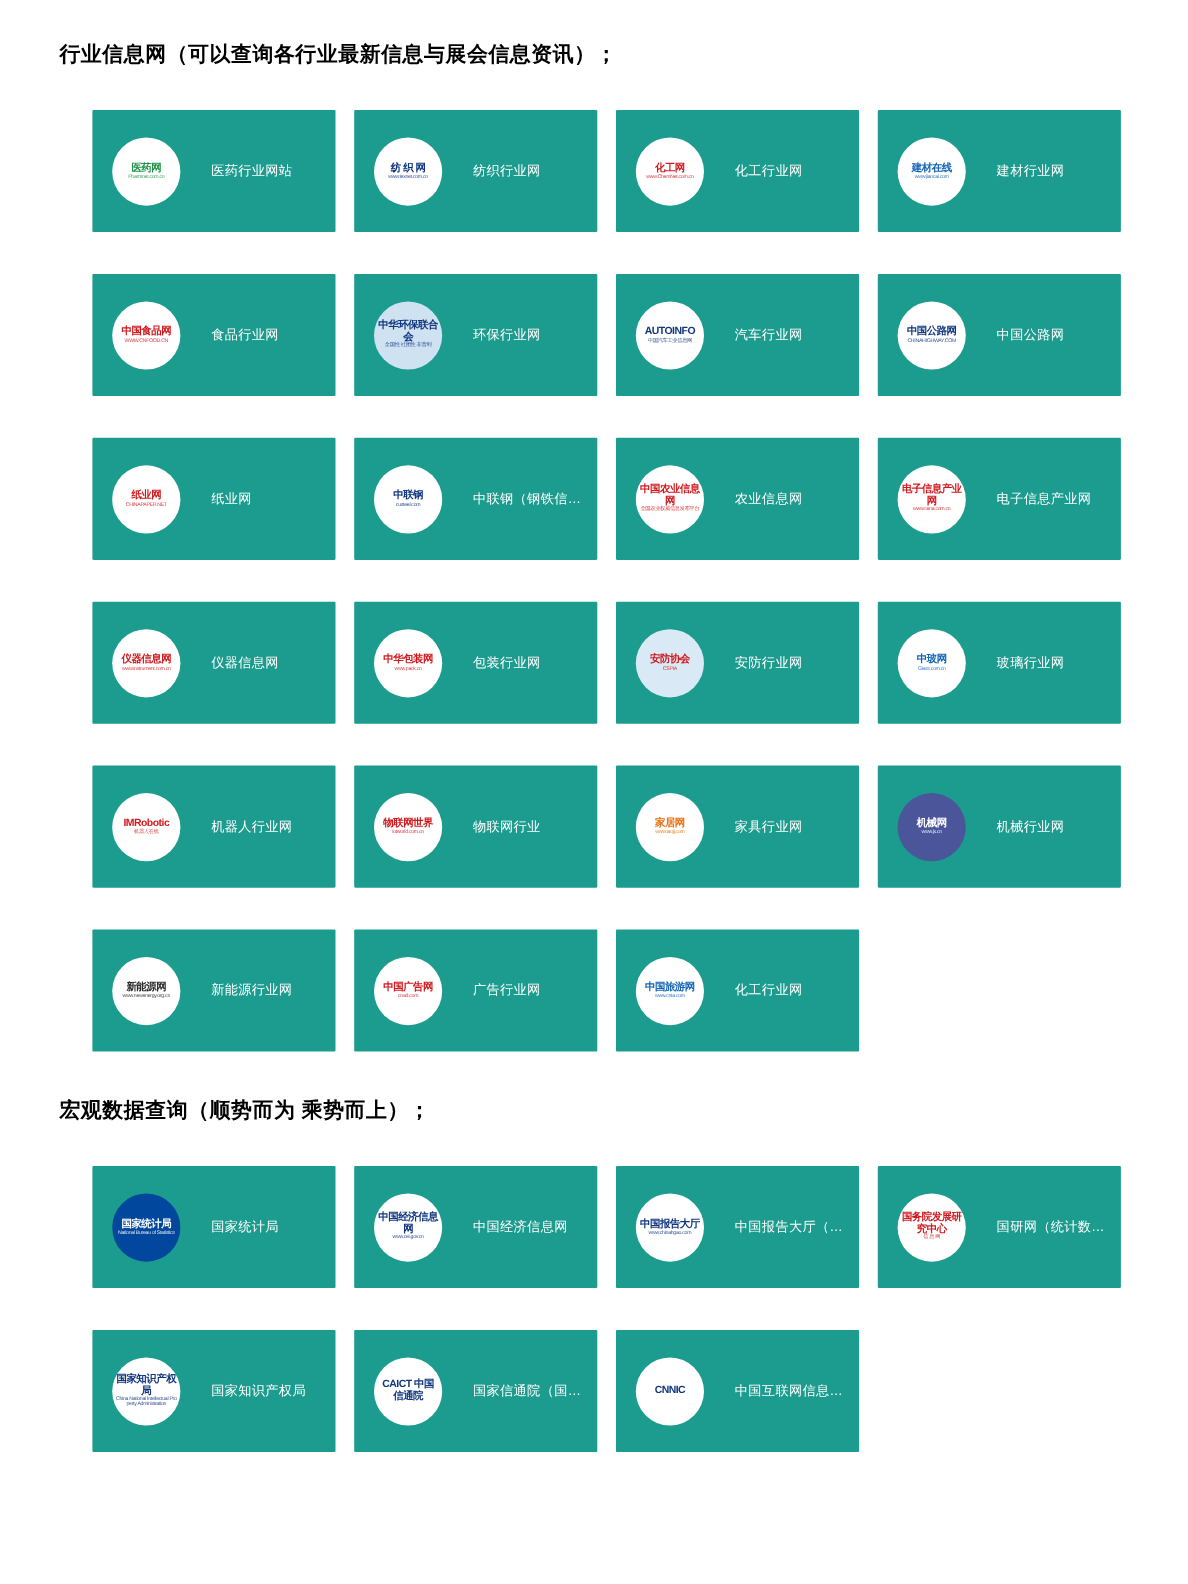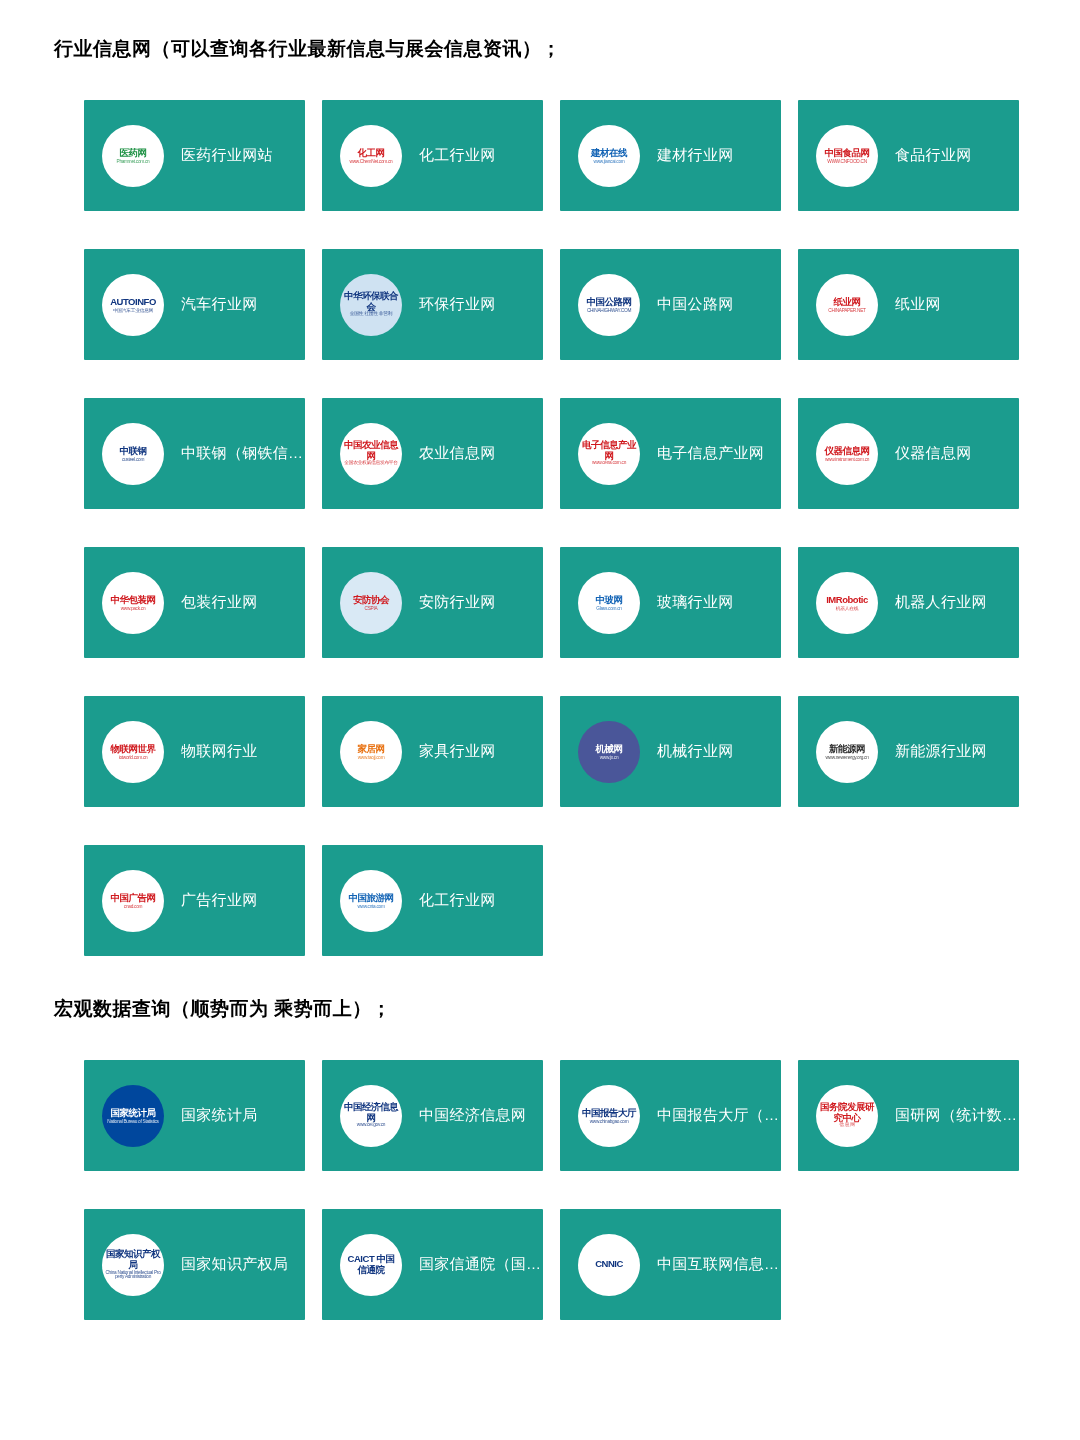--- a/index.html
+++ b/index.html
@@ -79,22 +79,22 @@
   .red   { color: #d0191e; }
   .navy  { color: #10357f; }
   .green { color: #1f9245; }
   .blue  { color: #1263b5; }
   .white { color: #ffffff; }
   .orange{ color: #e8700f; }
   .dark  { color: #2b2b2b; }
 
   .card-label {
     color: #ffffff;
-    font-size: 15px;
-    margin-left: 17px;
+    font-size: 12px;
+    margin-left: 28px;
     white-space: nowrap;
     overflow: hidden;
     text-overflow: ellipsis;
     letter-spacing: 0.3px;
     text-align: center;
   }
 </style>
 </head>
 <body>
 
@@ -107,20 +107,29 @@
           <div class="logo-circle ">
             <div class="logo-mark green">
               <span class="l1">医药网</span>
               <span class="l2">Pharmnet.com.cn</span>
             </div>
           </div>
           <div class="card-label">医药行业网站</div>
         </div>
         <div class="card">
           <div class="logo-circle ">
+            <div class="logo-mark navy">
+              <span class="l1">纺 织 网</span>
+              <span class="l2">www.texnet.com.cn</span>
+            </div>
+          </div>
+          <div class="card-label">纺织行业网</div>
+        </div>
+        <div class="card">
+          <div class="logo-circle ">
             <div class="logo-mark red">
               <span class="l1">化工网</span>
               <span class="l2">www.ChemNet.com.cn</span>
             </div>
           </div>
           <div class="card-label">化工行业网</div>
         </div>
         <div class="card">
           <div class="logo-circle ">
             <div class="logo-mark blue">
@@ -133,36 +142,36 @@
         <div class="card">
           <div class="logo-circle ">
             <div class="logo-mark red">
               <span class="l1">中国食品网</span>
               <span class="l2">WWW.CNFOOD.CN</span>
             </div>
           </div>
           <div class="card-label">食品行业网</div>
         </div>
         <div class="card">
+          <div class="logo-circle tint-blue">
+            <div class="logo-mark navy">
+              <span class="l1">中华环保联合会</span>
+              <span class="l2">全国性 社团性 非营利</span>
+            </div>
+          </div>
+          <div class="card-label">环保行业网</div>
+        </div>
+        <div class="card">
           <div class="logo-circle ">
             <div class="logo-mark navy">
               <span class="l1">AUTOINFO</span>
               <span class="l2">中国汽车工业信息网</span>
             </div>
           </div>
           <div class="card-label">汽车行业网</div>
-        </div>
-        <div class="card">
-          <div class="logo-circle tint-blue">
-            <div class="logo-mark navy">
-              <span class="l1">中华环保联合会</span>
-              <span class="l2">全国性 社团性 非营利</span>
-            </div>
-          </div>
-          <div class="card-label">环保行业网</div>
         </div>
         <div class="card">
           <div class="logo-circle ">
             <div class="logo-mark navy">
               <span class="l1">中国公路网</span>
               <span class="l2">CHINAHIGHWAY.COM</span>
             </div>
           </div>
           <div class="card-label">中国公路网</div>
         </div>

